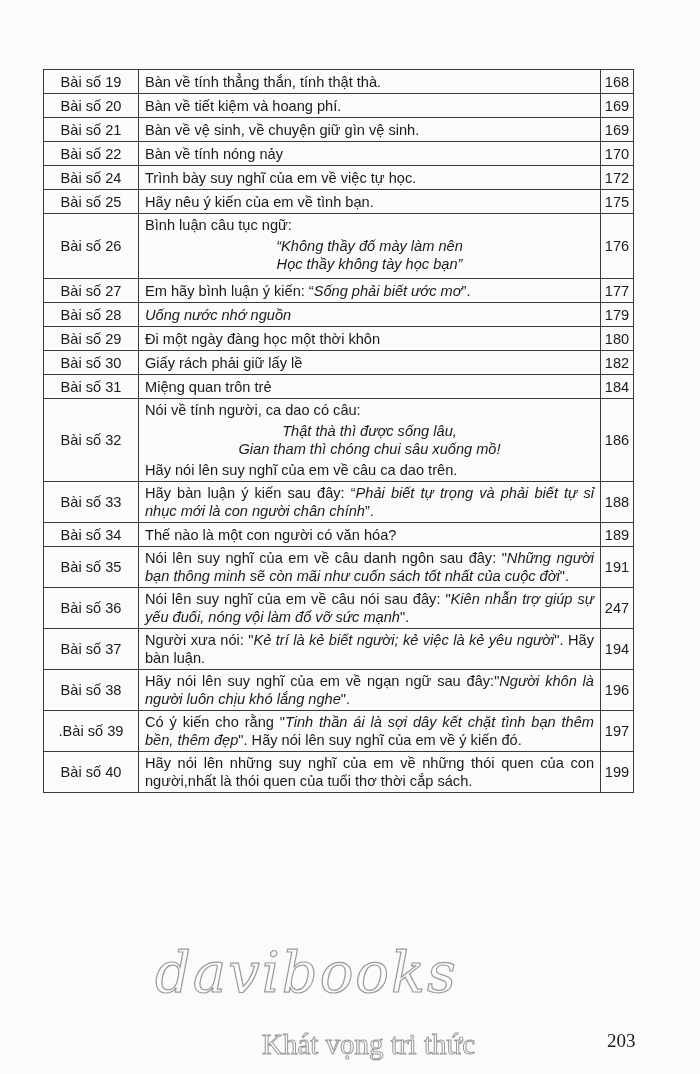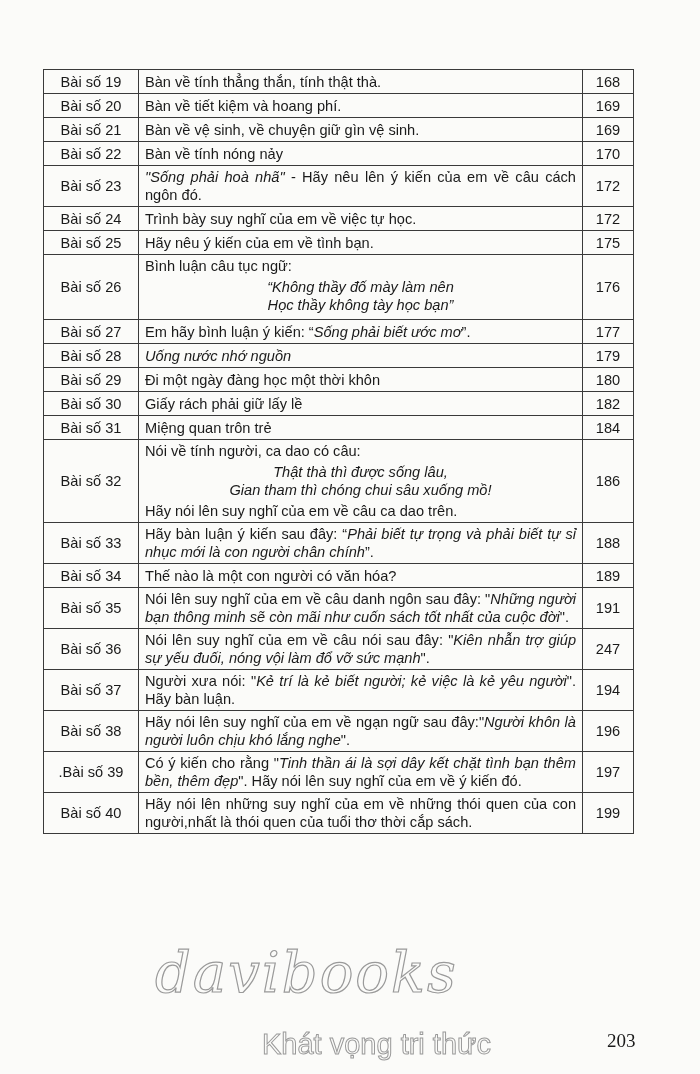--- a/index.html
+++ b/index.html
@@ -11,32 +11,32 @@
   .toc {
     position:absolute; left:43px; top:69px; width:591px;
     border-collapse:collapse; font-size:14.6px; line-height:18px;
     border:1.6px solid #2a2a2a;
   }
   .toc td {
     border:1.2px solid #3a3a3a; vertical-align:middle; padding:2px 6px;
   }
   .toc td.num { width:86px; text-align:center; padding:2px 4px; }
   .toc td.txt { text-align:justify; }
-  .toc td.pg { width:32px; text-align:center; padding:2px 9px; }
+  .toc td.pg { width:32px; text-align:center; padding:2px 0; }
   .toc tr.single td { height:19px; }
   .verse { text-align:center; font-style:italic; }
   .verse-wrap { padding:3px 0; }
   i { font-style:italic; }
   .brand {
     position:absolute; left:155px; top:945px; font-family:"DejaVu Serif", serif;
     font-size:56px; letter-spacing:2px; color:transparent;
     -webkit-text-stroke:1.2px #9a9a9a; line-height:1;font-style:italic;
   }
   .slogan {
-    position:absolute; left:262px; top:1030px; font-family:Liberation Sans, sans-serif;
+    position:absolute; left:262px; top:1030px; font-family:Liberation Serif, serif;
     font-size:29px; color:transparent; -webkit-text-stroke:1px #9a9a9a; line-height:1;
   }
   .pagenum {
     position:absolute; left:607px; top:1030px; font-family:"Liberation Serif", serif;
     font-weight:normal; font-size:19px; color:#1a1a1a;
   }
 </style>
 </head>
 <body>
 
@@ -54,25 +54,20 @@
       </tr>
       <tr class="single">
         <td class="num">Bài số 21</td>
         <td class="txt"><span>Bàn về vệ sinh, về chuyện giữ gìn vệ sinh.</span></td>
         <td class="pg">169</td>
       </tr>
       <tr class="single">
         <td class="num">Bài số 22</td>
         <td class="txt"><span>Bàn về tính nóng nảy</span></td>
         <td class="pg">170</td>
-      </tr>
-      <tr>
-        <td class="num">Bài số 23</td>
-        <td class="txt"><i>"Sống phải hoà nhã"</i><span> - Hãy nêu lên ý kiến của em về câu cách ngôn đó.</span></td>
-        <td class="pg">172</td>
       </tr>
       <tr class="single">
         <td class="num">Bài số 24</td>
         <td class="txt"><span>Trình bày suy nghĩ của em về việc tự học.</span></td>
         <td class="pg">172</td>
       </tr>
       <tr class="single">
         <td class="num">Bài số 25</td>
         <td class="txt"><span>Hãy nêu ý kiến của em về tình bạn.</span></td>
         <td class="pg">175</td>

